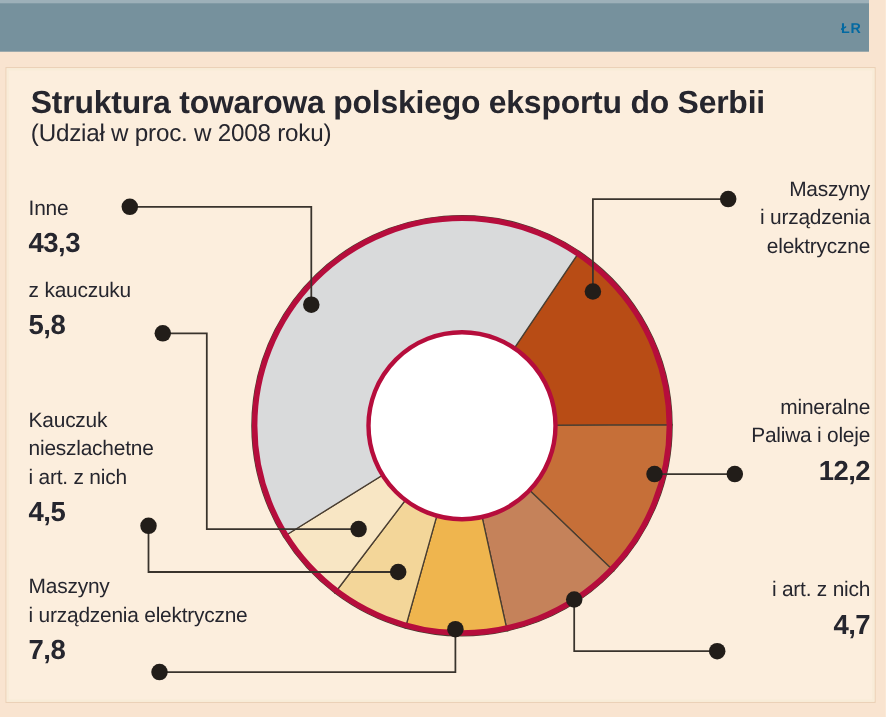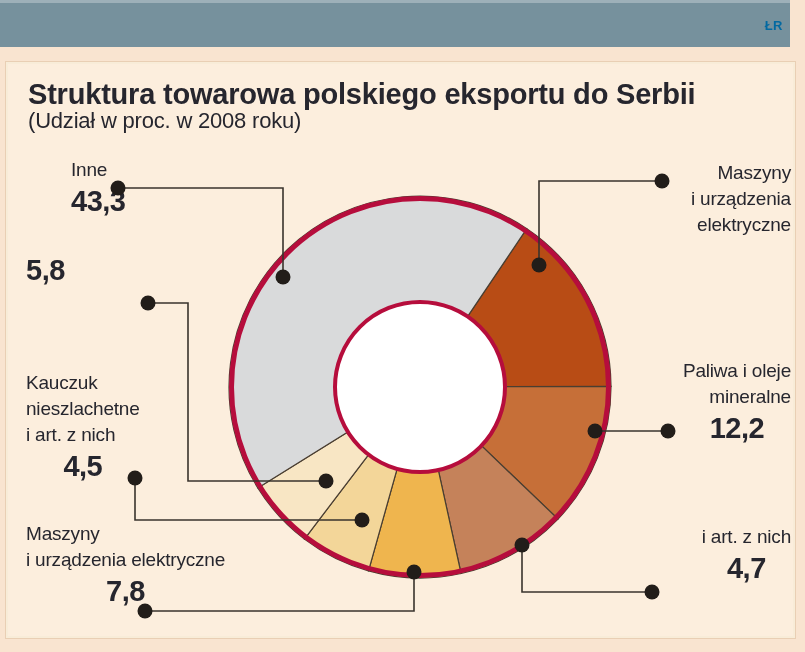--- a/index.html
+++ b/index.html
@@ -27,44 +27,45 @@
   .title{
     position:absolute;left:28px;top:78px;
     font-size:29px;font-weight:bold;color:#26262e;letter-spacing:-0.2px;
   }
   .subtitle{
     position:absolute;left:28px;top:108px;
     font-size:22px;color:#26262e;letter-spacing:-0.2px;
   }
   .lbl{position:absolute;font-size:19px;line-height:26px;letter-spacing:-0.2px;}
   .lbl .val{
-    font-size:29px;font-weight:bold;line-height:32px;margin-top:2px;letter-spacing:-0.5px;text-align:center;
+    font-size:25px;font-weight:bold;line-height:32px;margin-top:2px;letter-spacing:-0.5px;
   }
   .lbl.right{text-align:right;}
   svg.chart{position:absolute;left:0;top:0;}
   .conn{stroke:#39332c;stroke-width:1.6;fill:none;}
   .dot{fill:#221d19;}
 </style>
 </head>
 <body>
 
 <div class="topbar"></div>
 <div class="credit">ŁR</div>
 
 <div class="panel"></div>
 
 <div class="title">Struktura towarowa polskiego eksportu do Serbii</div>
 <div class="subtitle">(Udział w proc. w 2008 roku)</div>
 
-<div class="lbl" style="left:26px;top:157px;margin-left:45px;">
+<div class="lbl" style="left:26px;top:177px;">
   <div>Inne</div>
   <div class="val">43,3</div>
 </div>
 
 <div class="lbl" style="left:26px;top:252px;">
+  <div>z kauczuku</div>
   <div class="val">5,8</div>
 </div>
 
 <div class="lbl" style="left:26px;top:370px;">
   <div>Kauczuk</div>
   <div>nieszlachetne</div>
   <div>i art. z nich</div>
   <div class="val">4,5</div>
 </div>
 
@@ -74,22 +75,22 @@
   <div class="val">7,8</div>
 </div>
 
 <div class="lbl right" style="right:14px;top:160px;">
   <div>Maszyny</div>
   <div>i urządzenia</div>
   <div>elektryczne</div>
 </div>
 
 <div class="lbl right" style="right:14px;top:358px;">
+  <div>mineralne</div>
   <div>Paliwa i oleje</div>
-  <div>mineralne</div>
   <div class="val">12,2</div>
 </div>
 
 <div class="lbl right" style="right:14px;top:524px;">
   <div>i art. z nich</div>
   <div class="val">4,7</div>
 </div>
 
 <svg class="chart" width="805" height="652" viewBox="0 0 805 652">
   <g id="slices">

